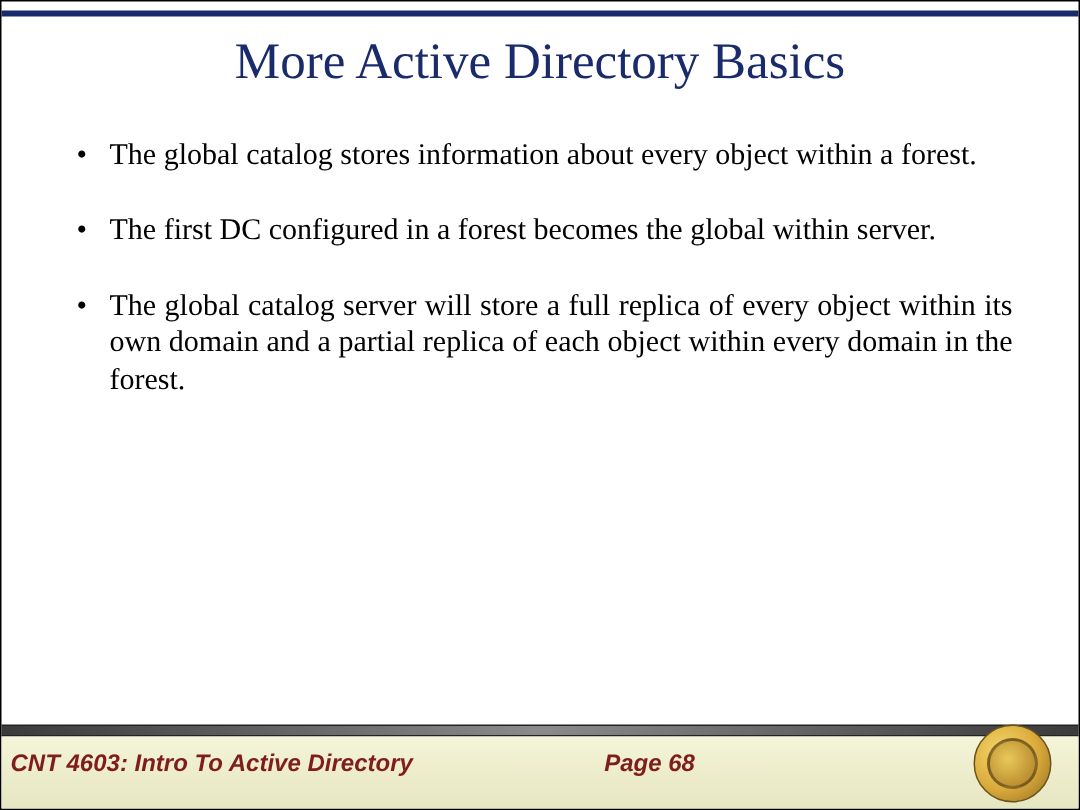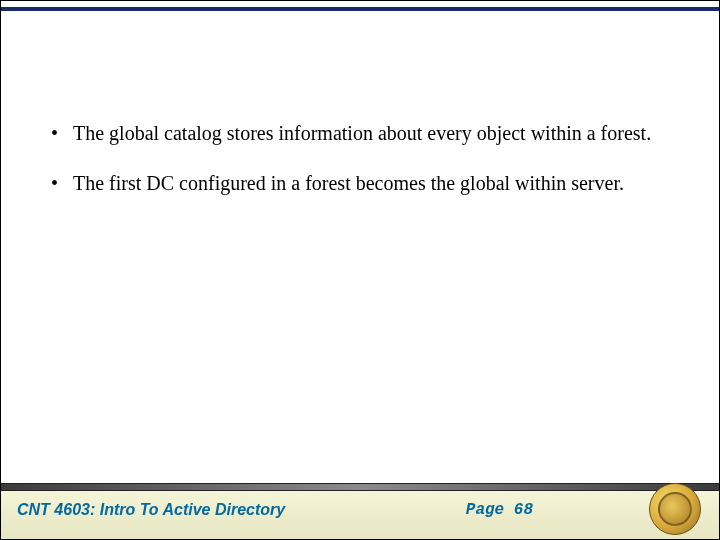--- a/index.html
+++ b/index.html
@@ -33,21 +33,20 @@
     text-align: center;
     font-size: 34px;
     color: #1a2b6b;
     font-weight: 400;
   }
   .content {
     position: absolute;
     top: 90px;
     left: 44px;
     right: 44px;
-    margin-top: 30px;
   }
   .content ul {
     list-style: none;
   }
   .content li {
     position: relative;
     padding-left: 28px;
     font-size: 20px;
     line-height: 1.22;
     color: #000;
@@ -83,31 +82,31 @@
     position: absolute;
     top: 8px;
     left: 0;
     right: 0;
     bottom: 0;
     background: linear-gradient(to bottom, #f4f4d8 0%, #e6e6c2 100%);
   }
   .footer-text {
     position: absolute;
     top: 18px;
-    left: 12px;
+    left: 2px;
     right: 0;
     display: flex;
     font-family: Arial, Helvetica, sans-serif;
     font-weight: bold;
     font-style: italic;
-    color: #0369a1;
+    color: #7f1d1d;
     font-size: 16px;
   }
   .footer-left { flex: 0 0 auto; padding-left: 4px; width: 340px; }
-  .footer-center { flex: 0 0 auto; width: 180px; text-align: right; font-family: Liberation Mono, monospace; }
+  .footer-center { flex: 0 0 auto; width: 180px; text-align: center; }
   .footer-right { flex: 1 1 auto; text-align: left; padding-left: 60px; }
   .seal {
     position: absolute;
     right: 18px;
     bottom: 4px;
     width: 52px;
     height: 52px;
   }
   .seal-circle {
     width: 52px;
@@ -124,25 +123,27 @@
     border: 2px solid rgba(0,0,0,0.35);
     background: radial-gradient(circle at 40% 40%, #e9c95a 0%, #b8892c 80%);
   }
 </style>
 </head>
 <body>
 
 <div class="slide">
   <div class="top-rule"></div>
 
+  <h1 class="title">More Active Directory Basics</h1>
 
   <div class="content">
     <ul>
       <li>The global catalog stores information about every object within a forest.</li>
       <li>The first DC configured in a forest becomes the global within server.</li>
+      <li>The global catalog server will store a full replica of every object within its own domain and a partial replica of each object within every domain in the forest.</li>
     </ul>
   </div>
 
   <div class="footer">
     <div class="footer-divider"></div>
     <div class="footer-band"></div>
     <div class="footer-text">
       <div class="footer-left">CNT 4603: Intro To Active Directory</div>
       <div class="footer-center">Page 68</div>
     </div>

